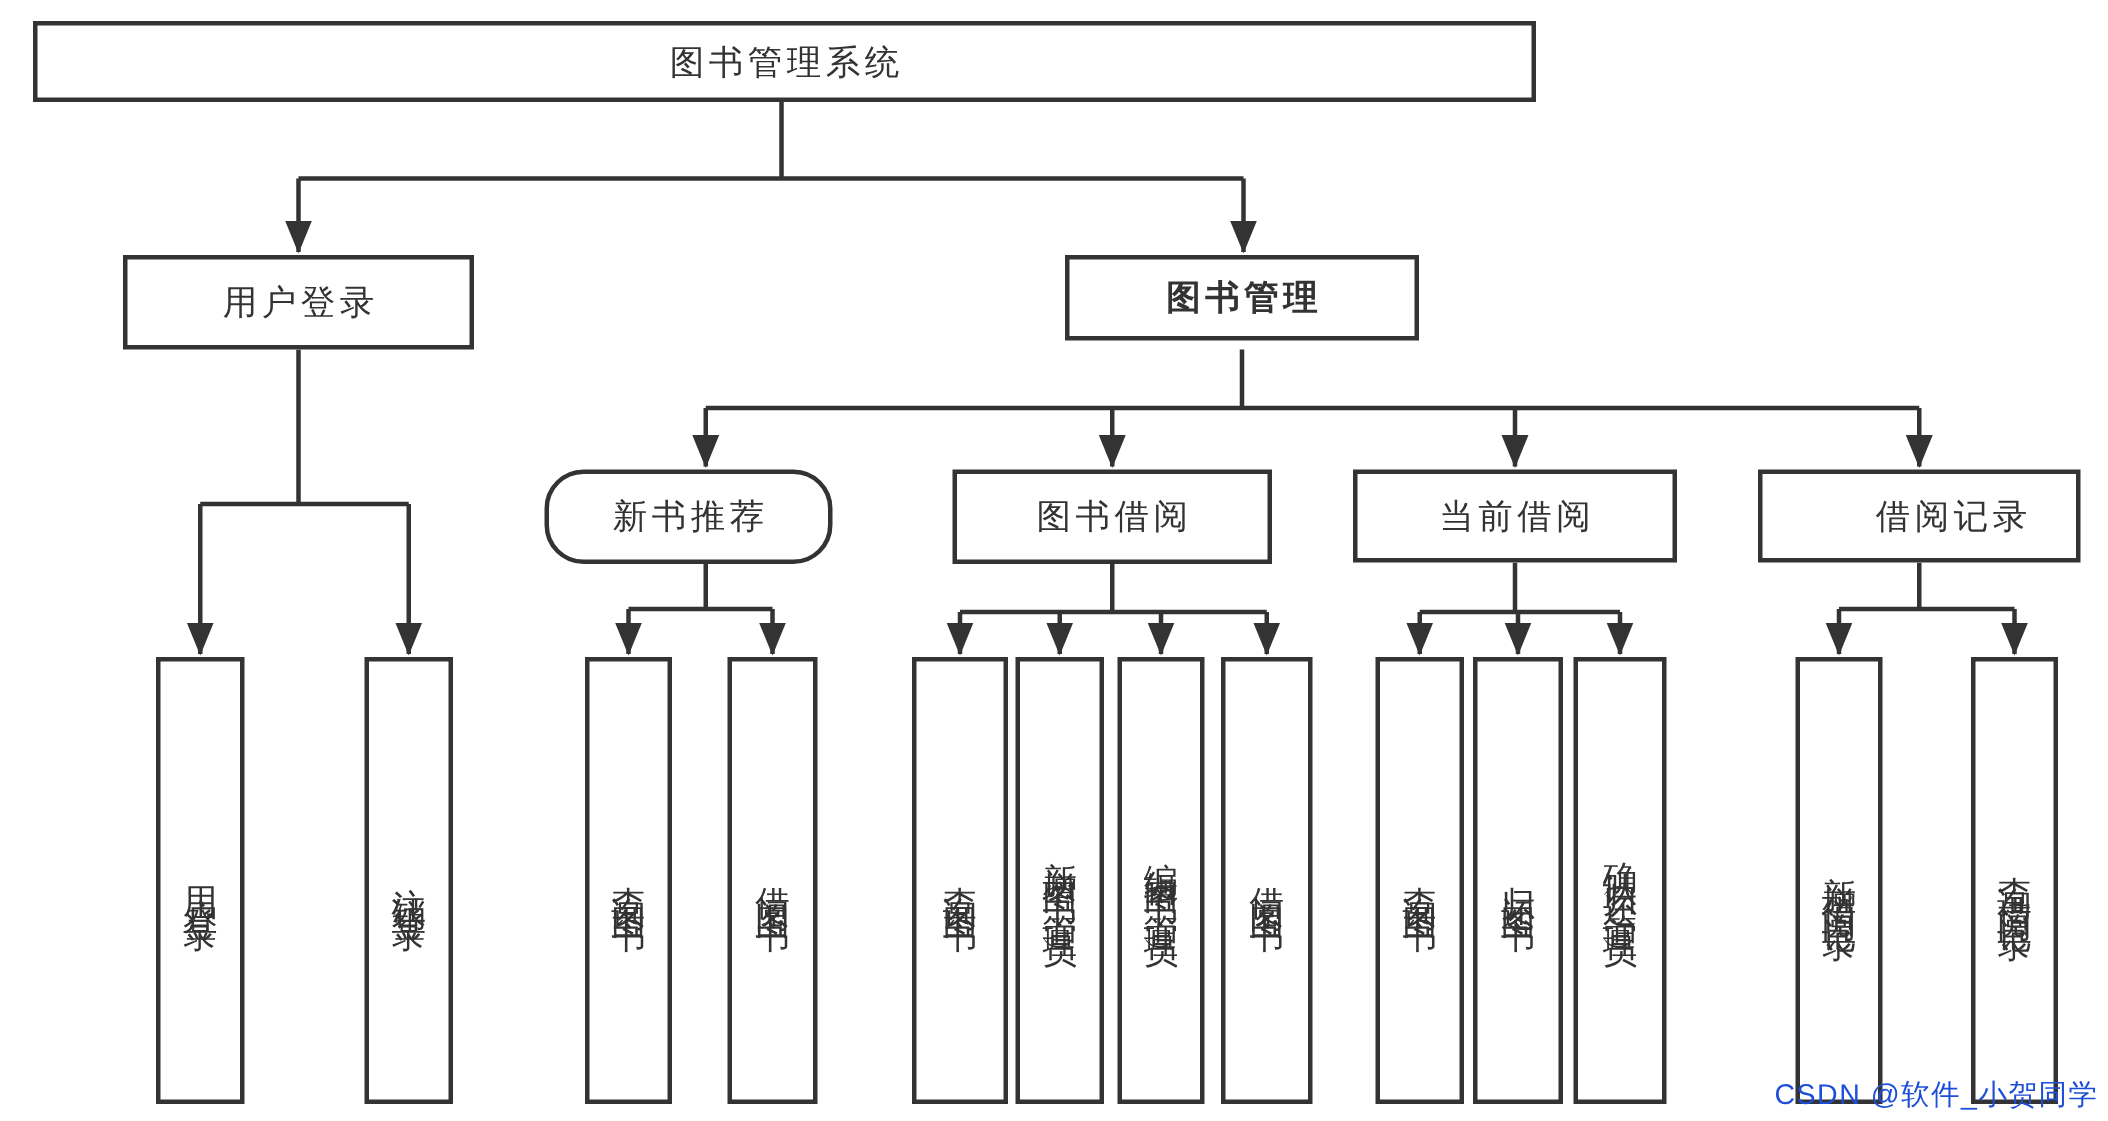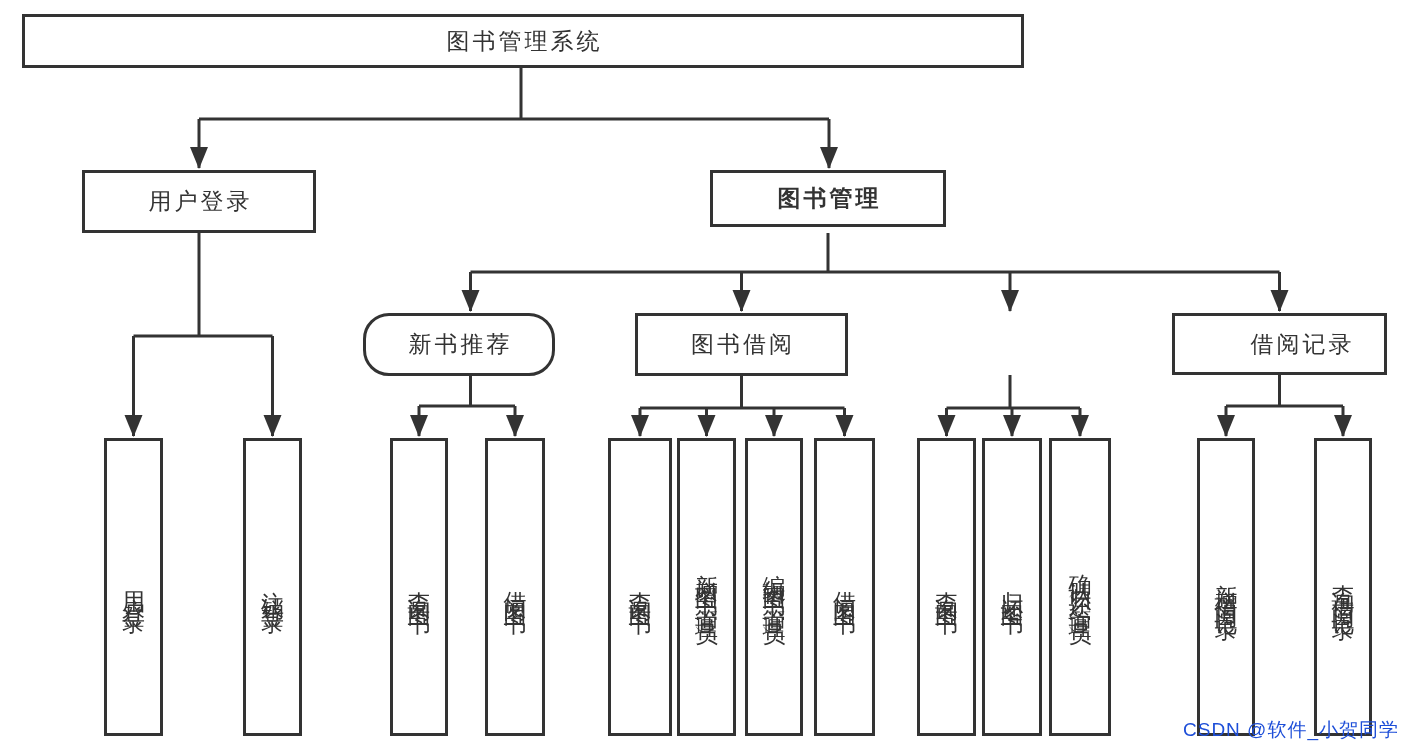--- a/index.html
+++ b/index.html
@@ -99,20 +99,21 @@
     </g>
   </svg>
 
   <div class="node hnode" style="left:22px; top:14px; width:1002px; height:54px;text-align:right;">图书管理系统</div>
 
   <div class="node hnode" style="left:82px; top:170px; width:234px; height:63px;">用户登录</div>
   <div class="node hnode" style="left:710px; top:170px; width:236px; height:57px;font-weight:bold;">图书管理</div>
 
   <div class="node hnode" style="left:363px; top:313px; width:192px; height:63px;border-radius:26px;">新书推荐</div>
   <div class="node hnode" style="left:635px; top:313px; width:213px; height:63px;">图书借阅</div>
+  <div class="node hnode" style="left:902px; top:313px; width:216px; height:62px;">当前借阅</div>
   <div class="node hnode" style="left:1172px; top:313px; width:215px; height:62px;padding-left:43px;">借阅记录</div>
 
   <div class="node vnode" style="left:104px; top:438px; width:59px; height:298px;">用户登录</div>
   <div class="node vnode" style="left:243px; top:438px; width:59px; height:298px;">注销登录</div>
 
   <div class="node vnode" style="left:390px; top:438px; width:58px; height:298px;">查询图书</div>
   <div class="node vnode" style="left:485px; top:438px; width:60px; height:298px;">借阅图书</div>
 
   <div class="node vnode" style="left:608px; top:438px; width:64px; height:298px;">查询图书</div>
   <div class="node vnode" style="left:677px; top:438px; width:59px; height:298px;">新增图书（管理员）</div>

